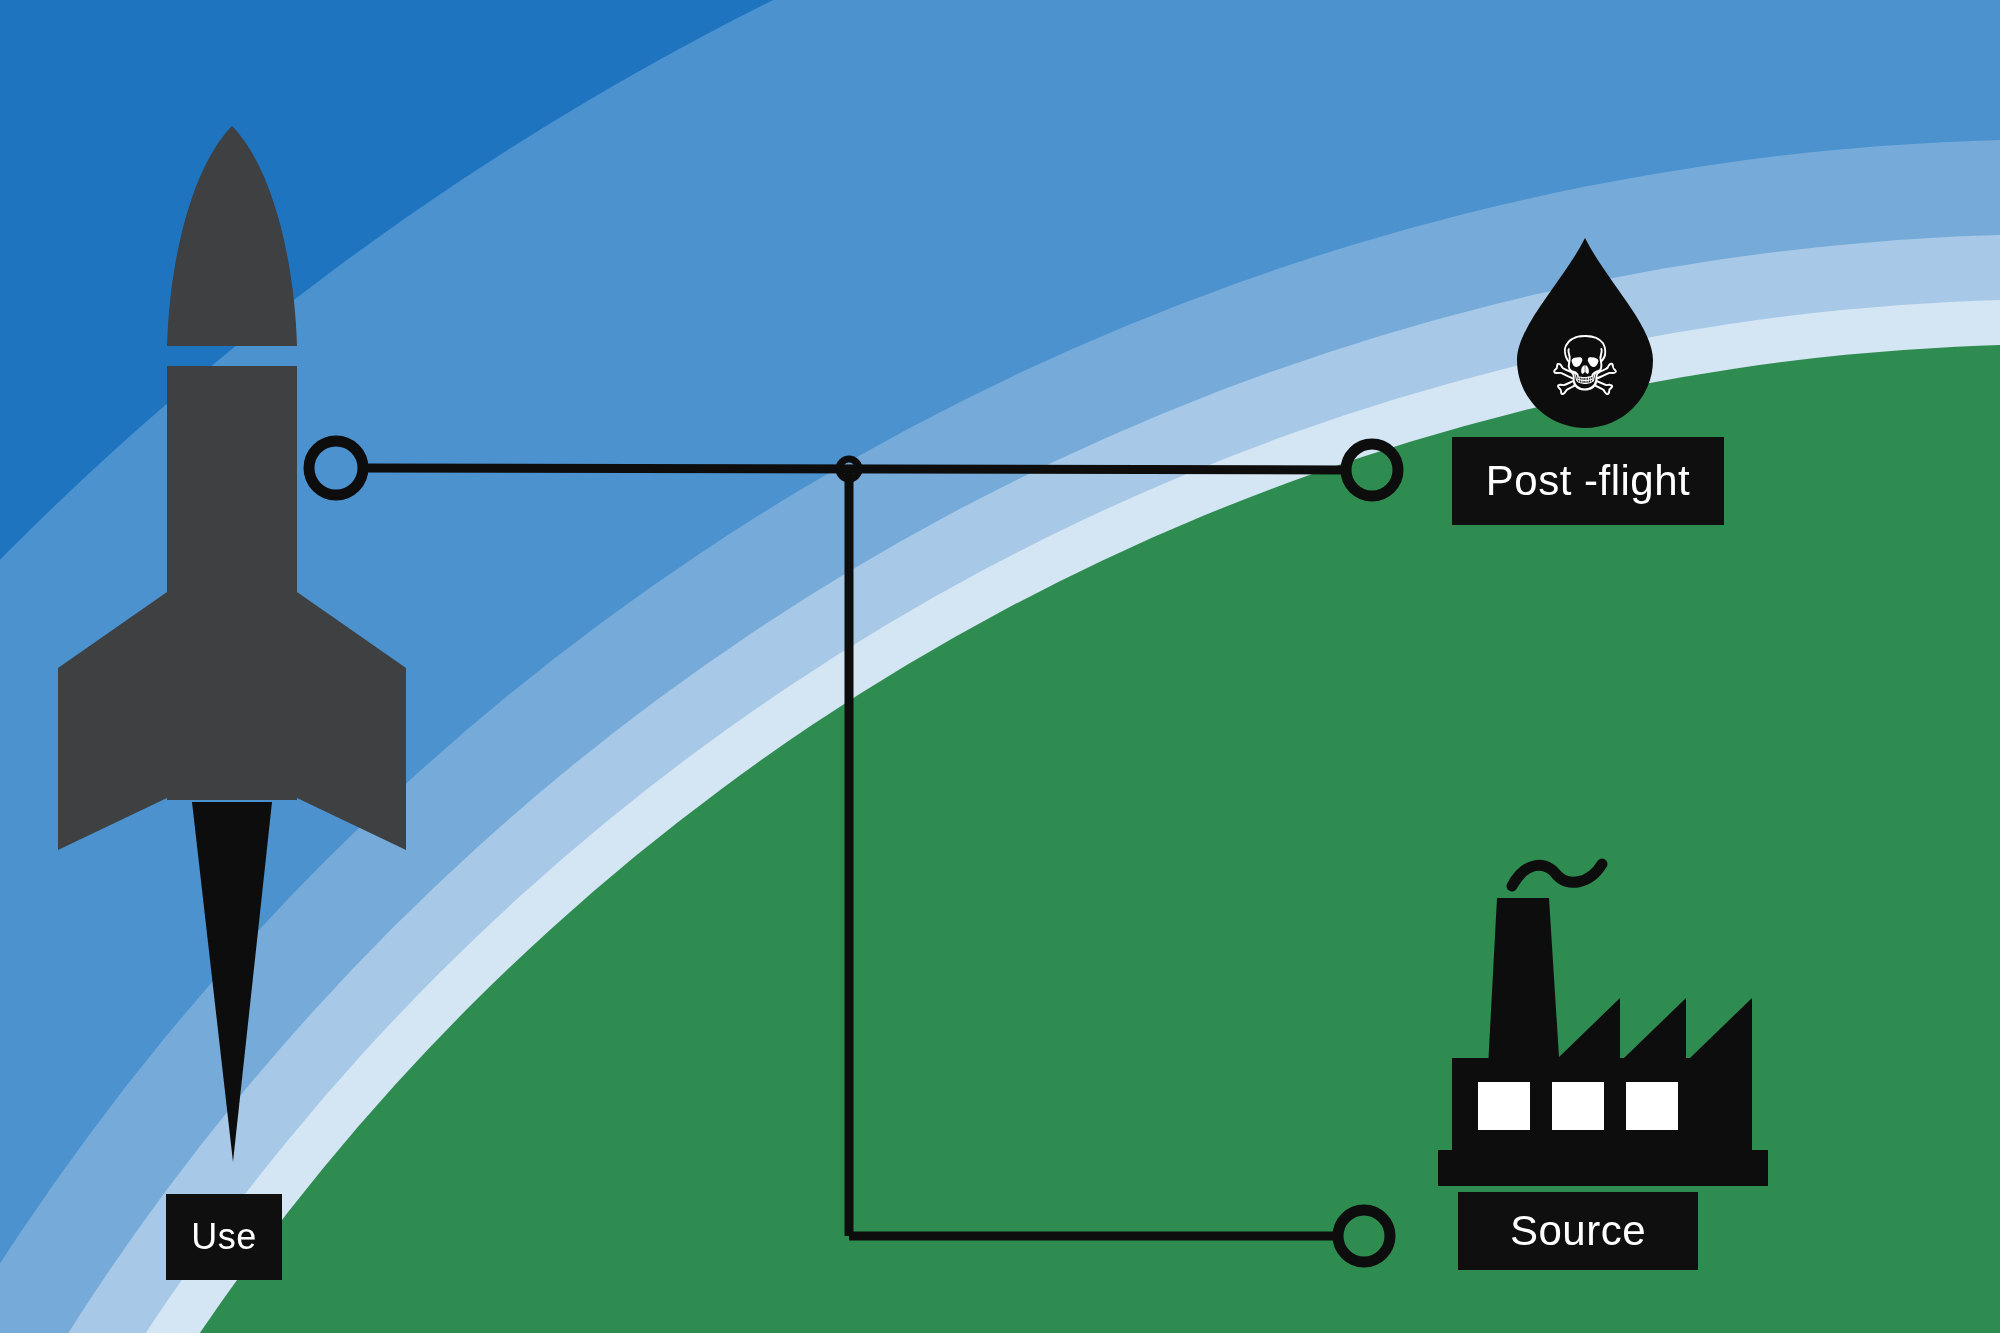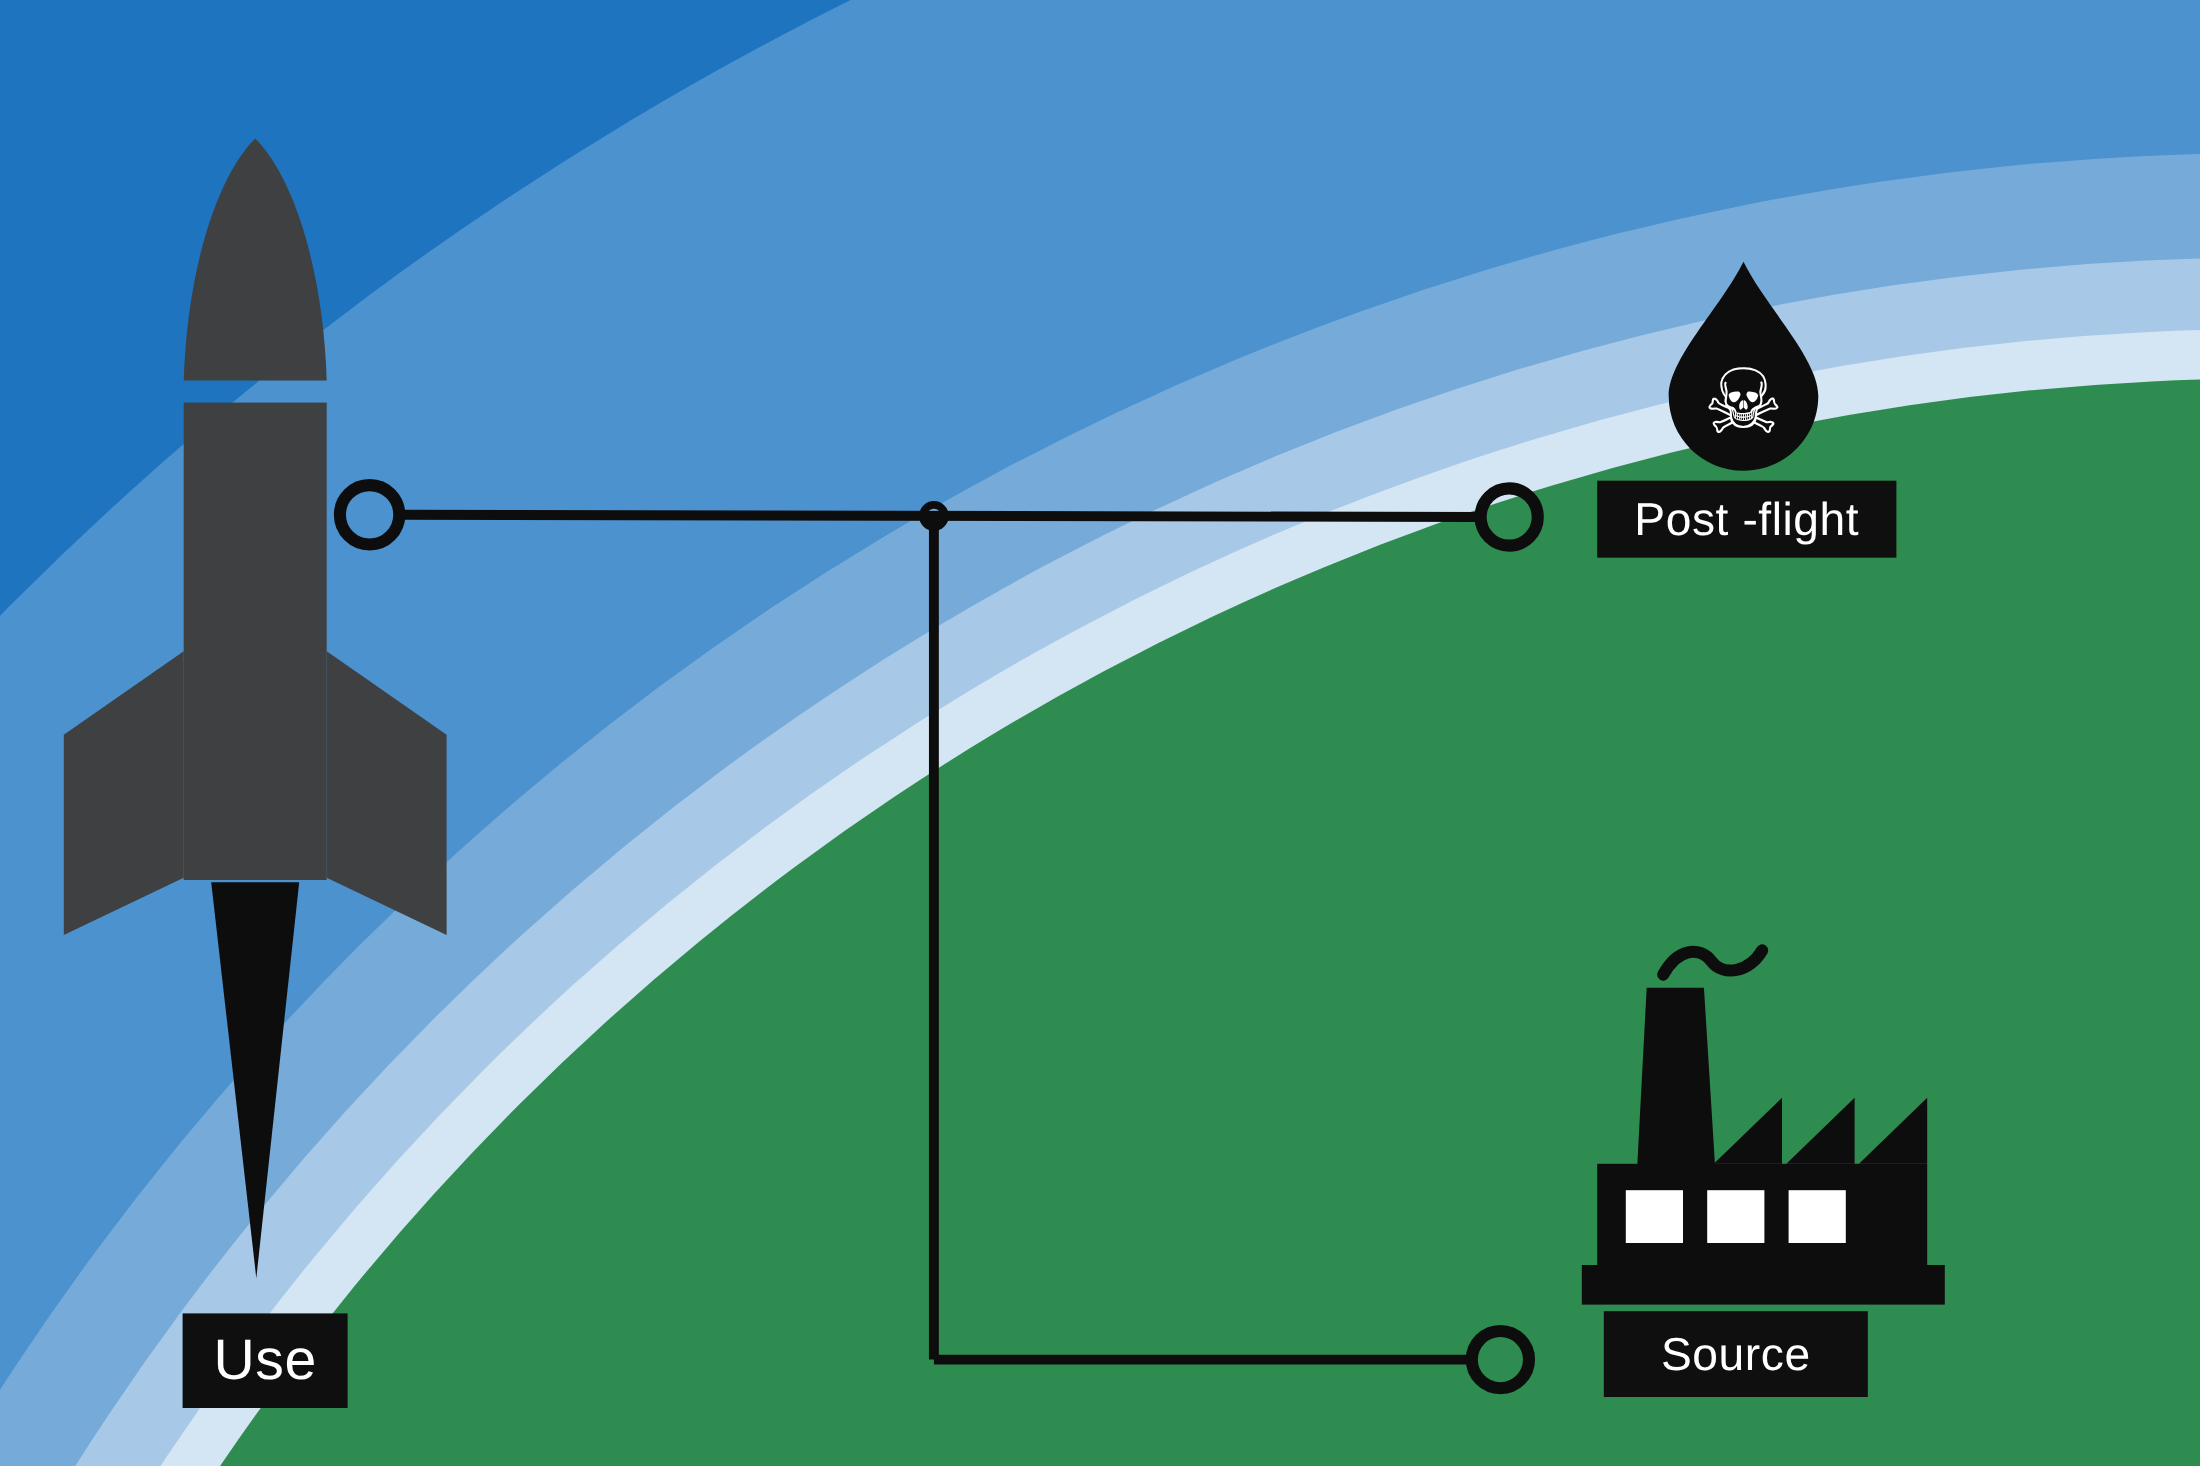--- a/index.html
+++ b/index.html
@@ -11,22 +11,22 @@
   }
   .scene{position:absolute;left:0;top:0;width:100%;height:100%;display:block;}
   .label{
     position:absolute;
     background:#0f0f0f;
     color:#ffffff;
     display:flex;align-items:center;justify-content:center;
     letter-spacing:0.5px;
     font-weight:400;
   }
-  .label-use{left:166px;top:1194px;width:150px;height:86px;font-size:52px;}
-  .label-postflight{left:1452px;top:437px;width:272px;height:70px;font-size:42px;}
+  .label-use{left:166px;top:1194px;width:116px;height:86px;font-size:36px;}
+  .label-postflight{left:1452px;top:437px;width:272px;height:88px;font-size:42px;}
   .label-source{left:1458px;top:1192px;width:240px;height:78px;font-size:42px;}
 </style>
 </head>
 <body>
 
 <div class="canvas">
 
   <svg class="scene" viewBox="0 0 2000 1333" xmlns="http://www.w3.org/2000/svg">
 
     <g>

